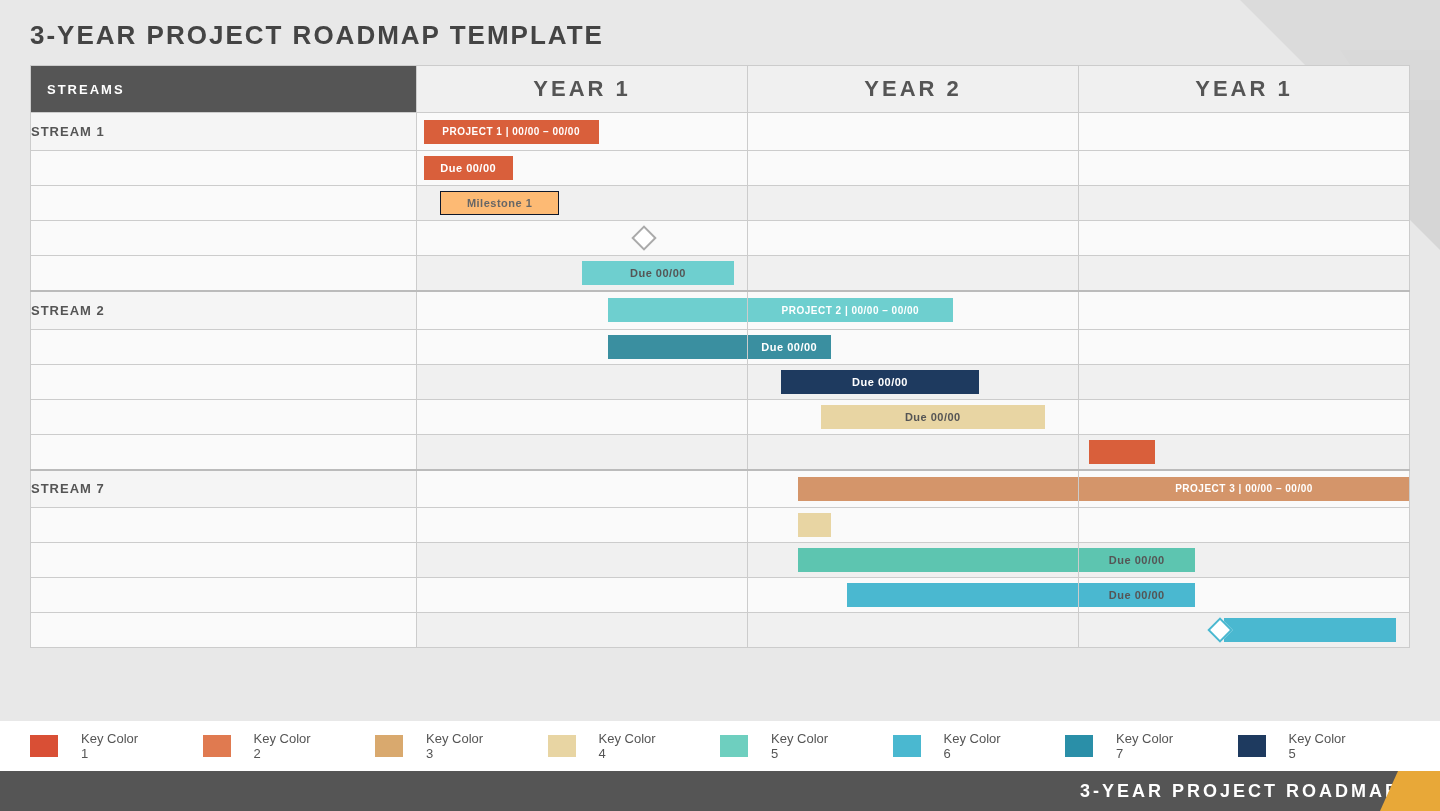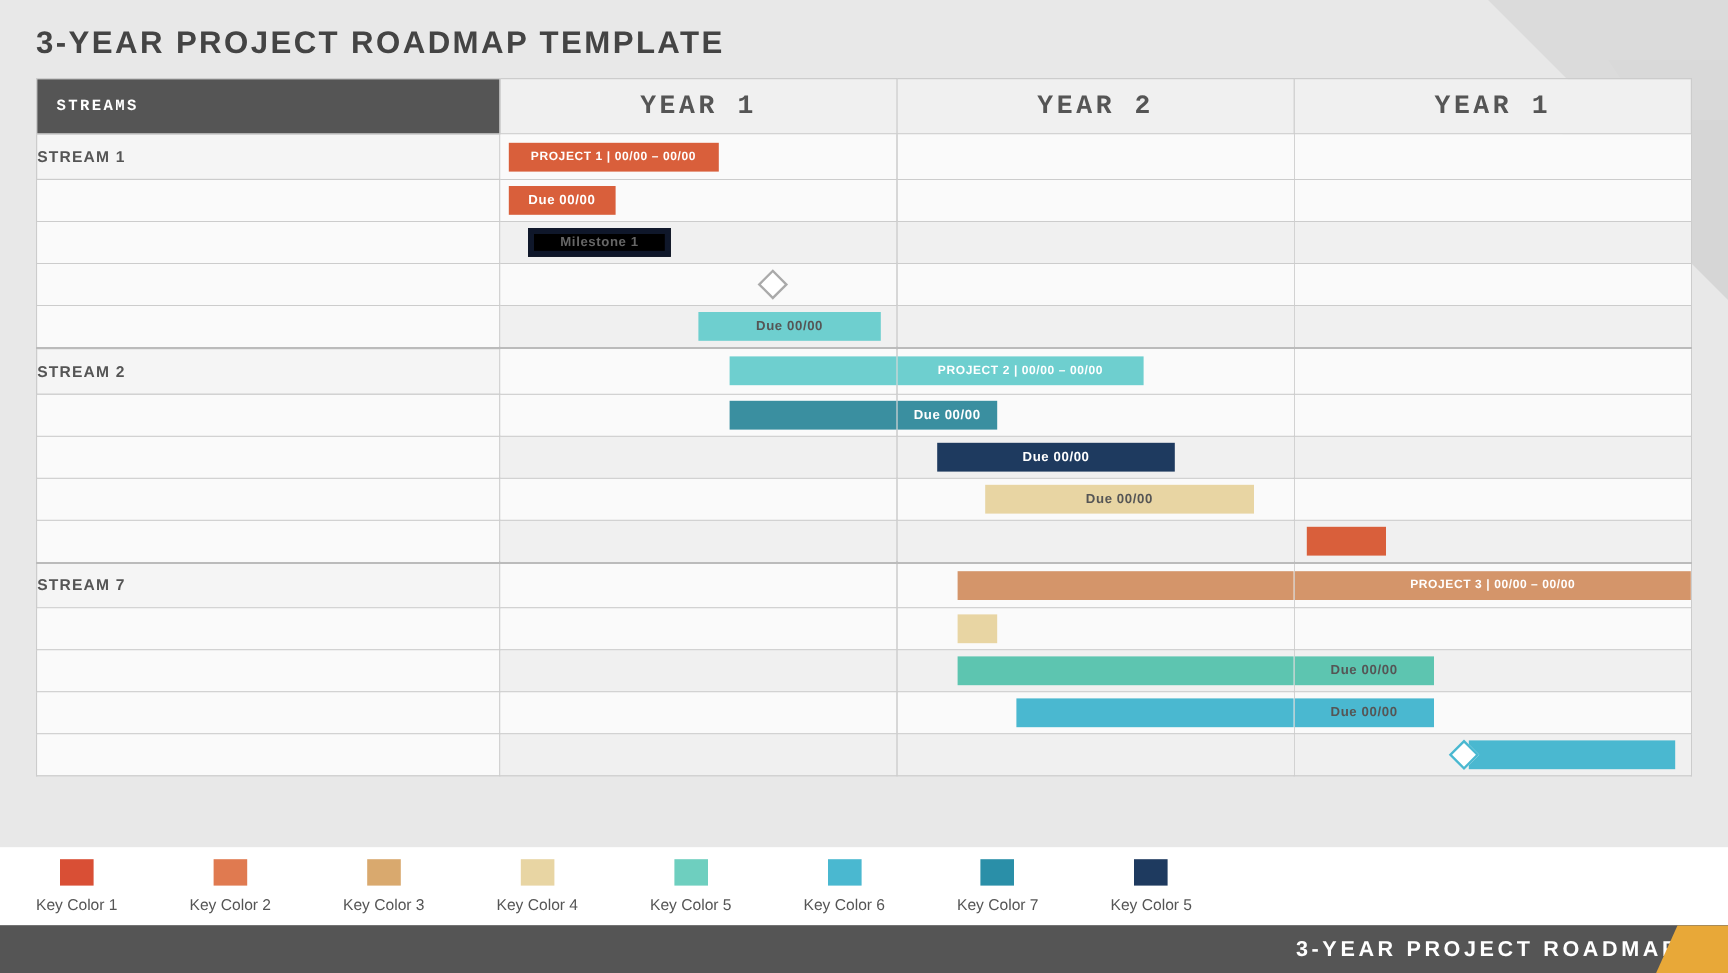--- a/index.html
+++ b/index.html
@@ -57,21 +57,20 @@
     .col-y3 { width: 24%; }
 
     .header-row th {
       background: #f0f0f0;
       text-align: center;
       font-size: 22px;
       font-weight: 700;
       letter-spacing: 3px;
       color: #555;
       padding: 10px 0;
-      font-family: Liberation Mono, monospace;
     }
 
     .header-streams {
       background: #555 !important;
       color: #fff !important;
       text-align: left !important;
       padding-left: 16px !important;
       font-size: 13px !important;
       font-weight: 700 !important;
       letter-spacing: 2px !important;
@@ -127,23 +126,22 @@
       background: #fff;
       padding: 10px 30px;
       display: flex;
       align-items: center;
       gap: 0;
     }
 
     .legend-item {
       display: flex;
       align-items: center;
-      gap: 8px;
+      gap: 23px;
       margin-right: 60px;
-      flex-direction: column;
     }
 
     .legend-swatch {
       width: 28px;
       height: 22px;
       flex-shrink: 0;
     }
 
     .legend-label {
       font-size: 13px;
@@ -176,21 +174,21 @@
       bottom: 0;
       width: 60px;
       height: 40px;
       background: #e8a838;
       clip-path: polygon(30% 0%, 100% 0%, 100% 100%, 0% 100%);
     }
 
     
     .bar-project1 { background: #d95f3b; }
     .bar-due-orange { background: #d95f3b; }
-    .bar-milestone { background: #000000; color: #555; border: 5px solid #0f172a; }
+    .bar-milestone { background: #fdba74; color: #555; border: 1px solid #0f172a; }
 
     .row-h { height: 34px; }
     .row-hb { height: 38px; margin-top: 32px; }
   </style>
 </head>
 <body>
 
 <svg class="bg-triangles" viewBox="0 0 400 300" xmlns="http://www.w3.org/2000/svg">
   <polygon points="200,0 400,0 400,200" fill="#999"></polygon>
   <polygon points="300,50 400,50 400,200" fill="#888"></polygon>

